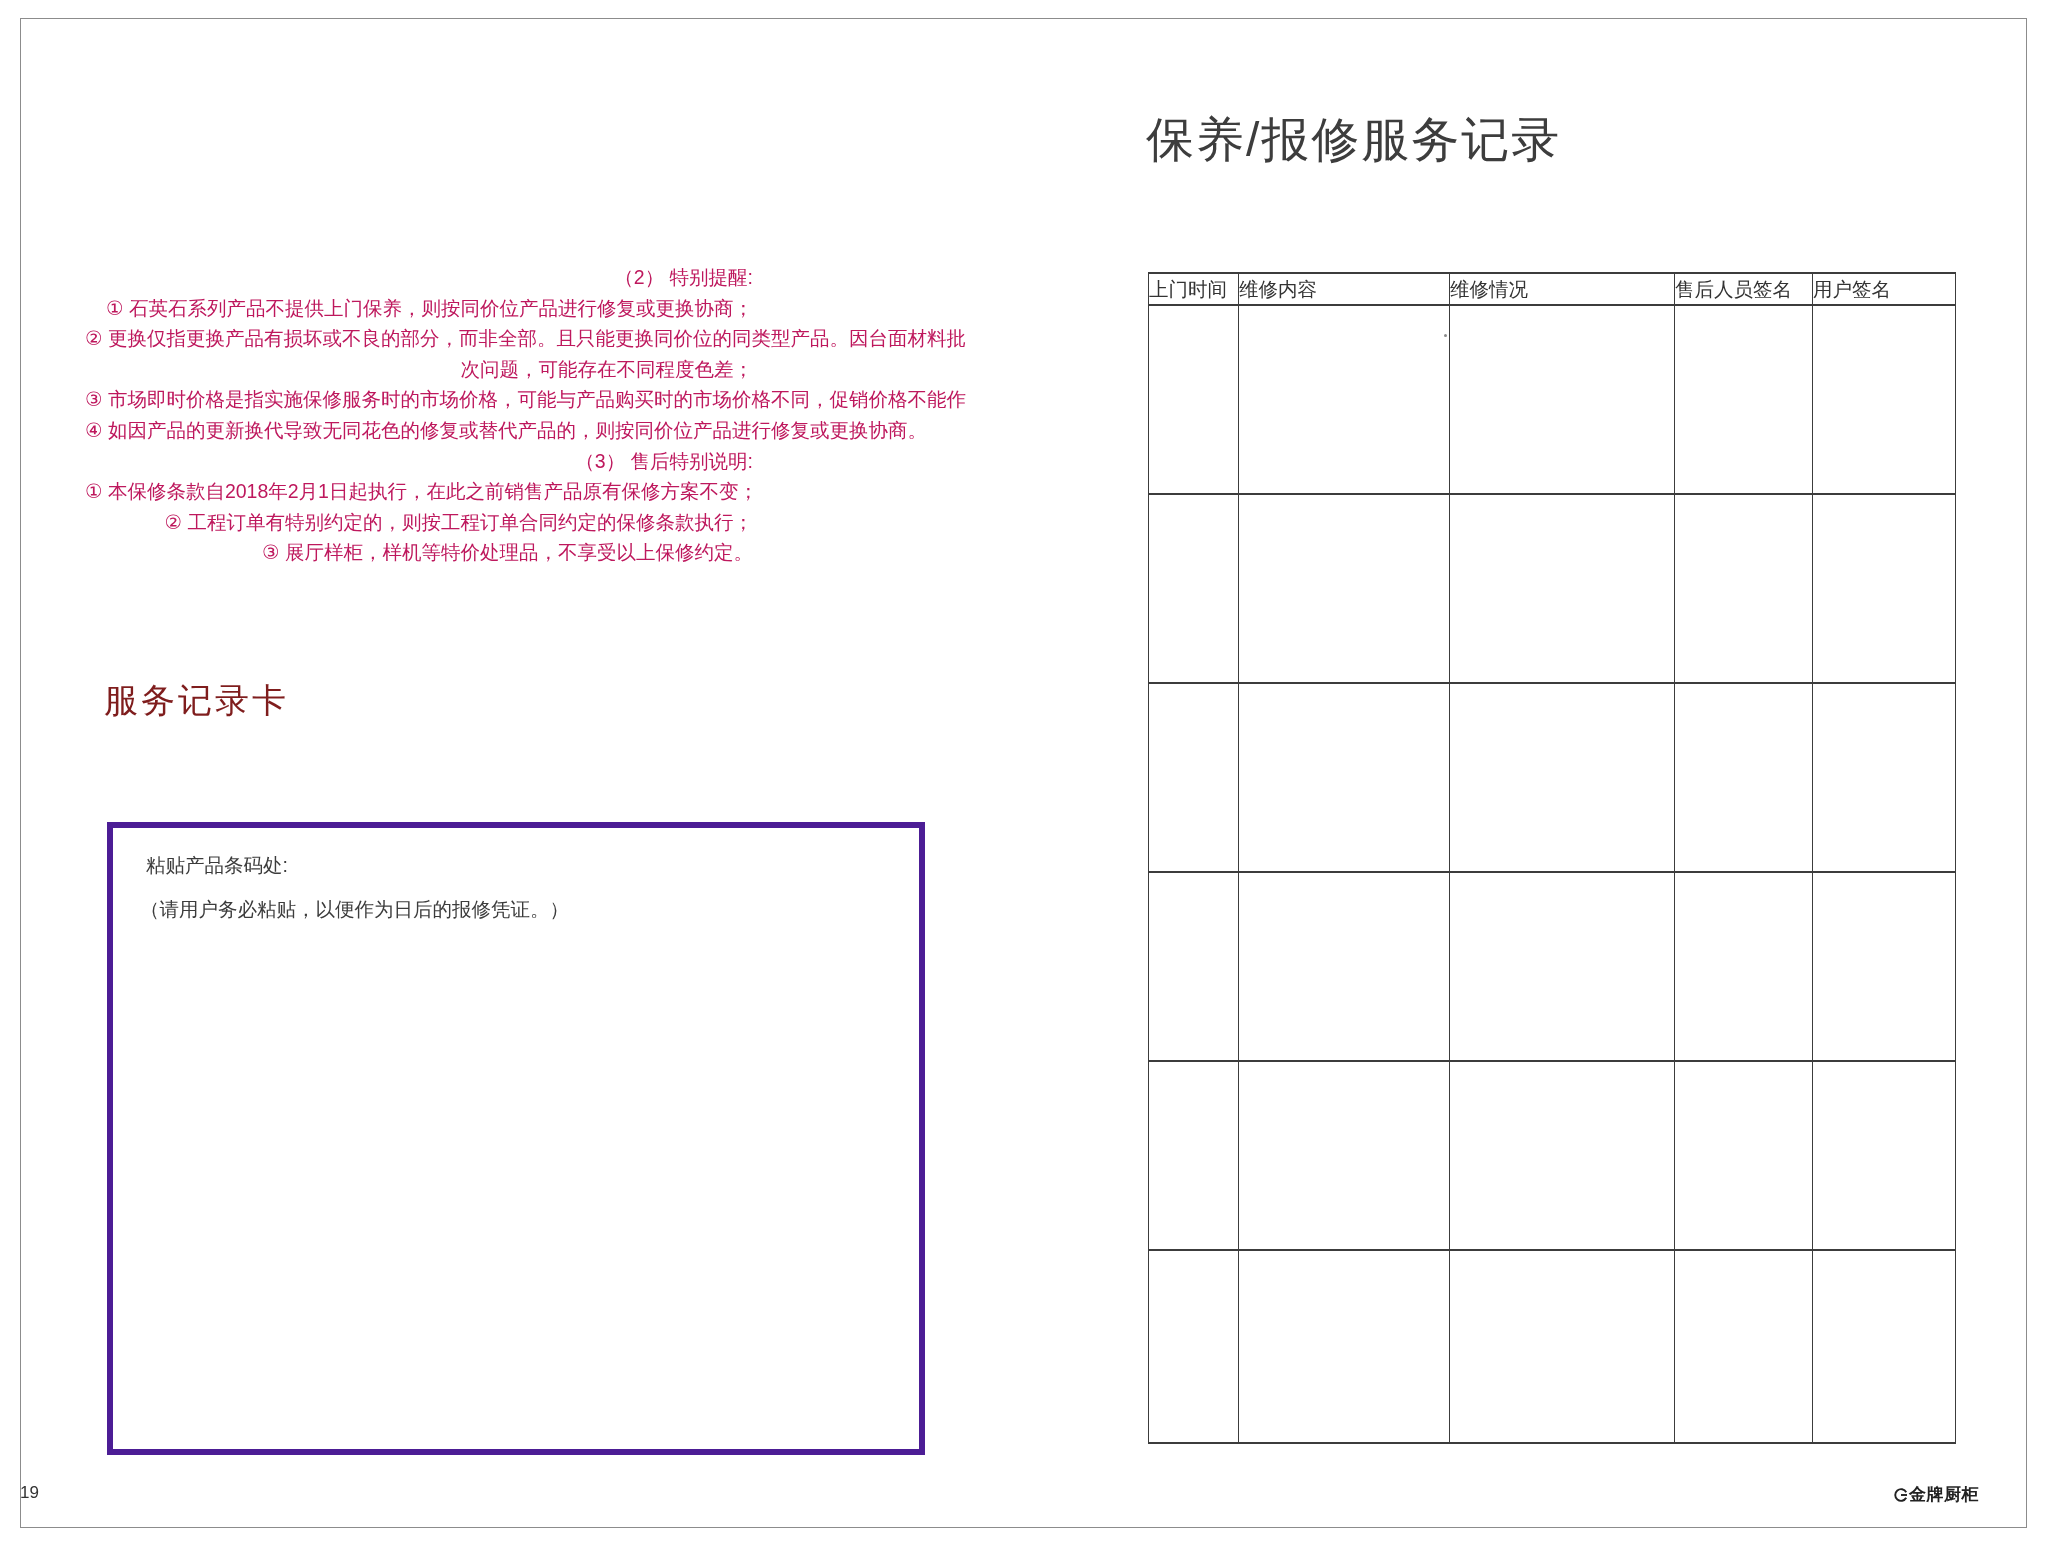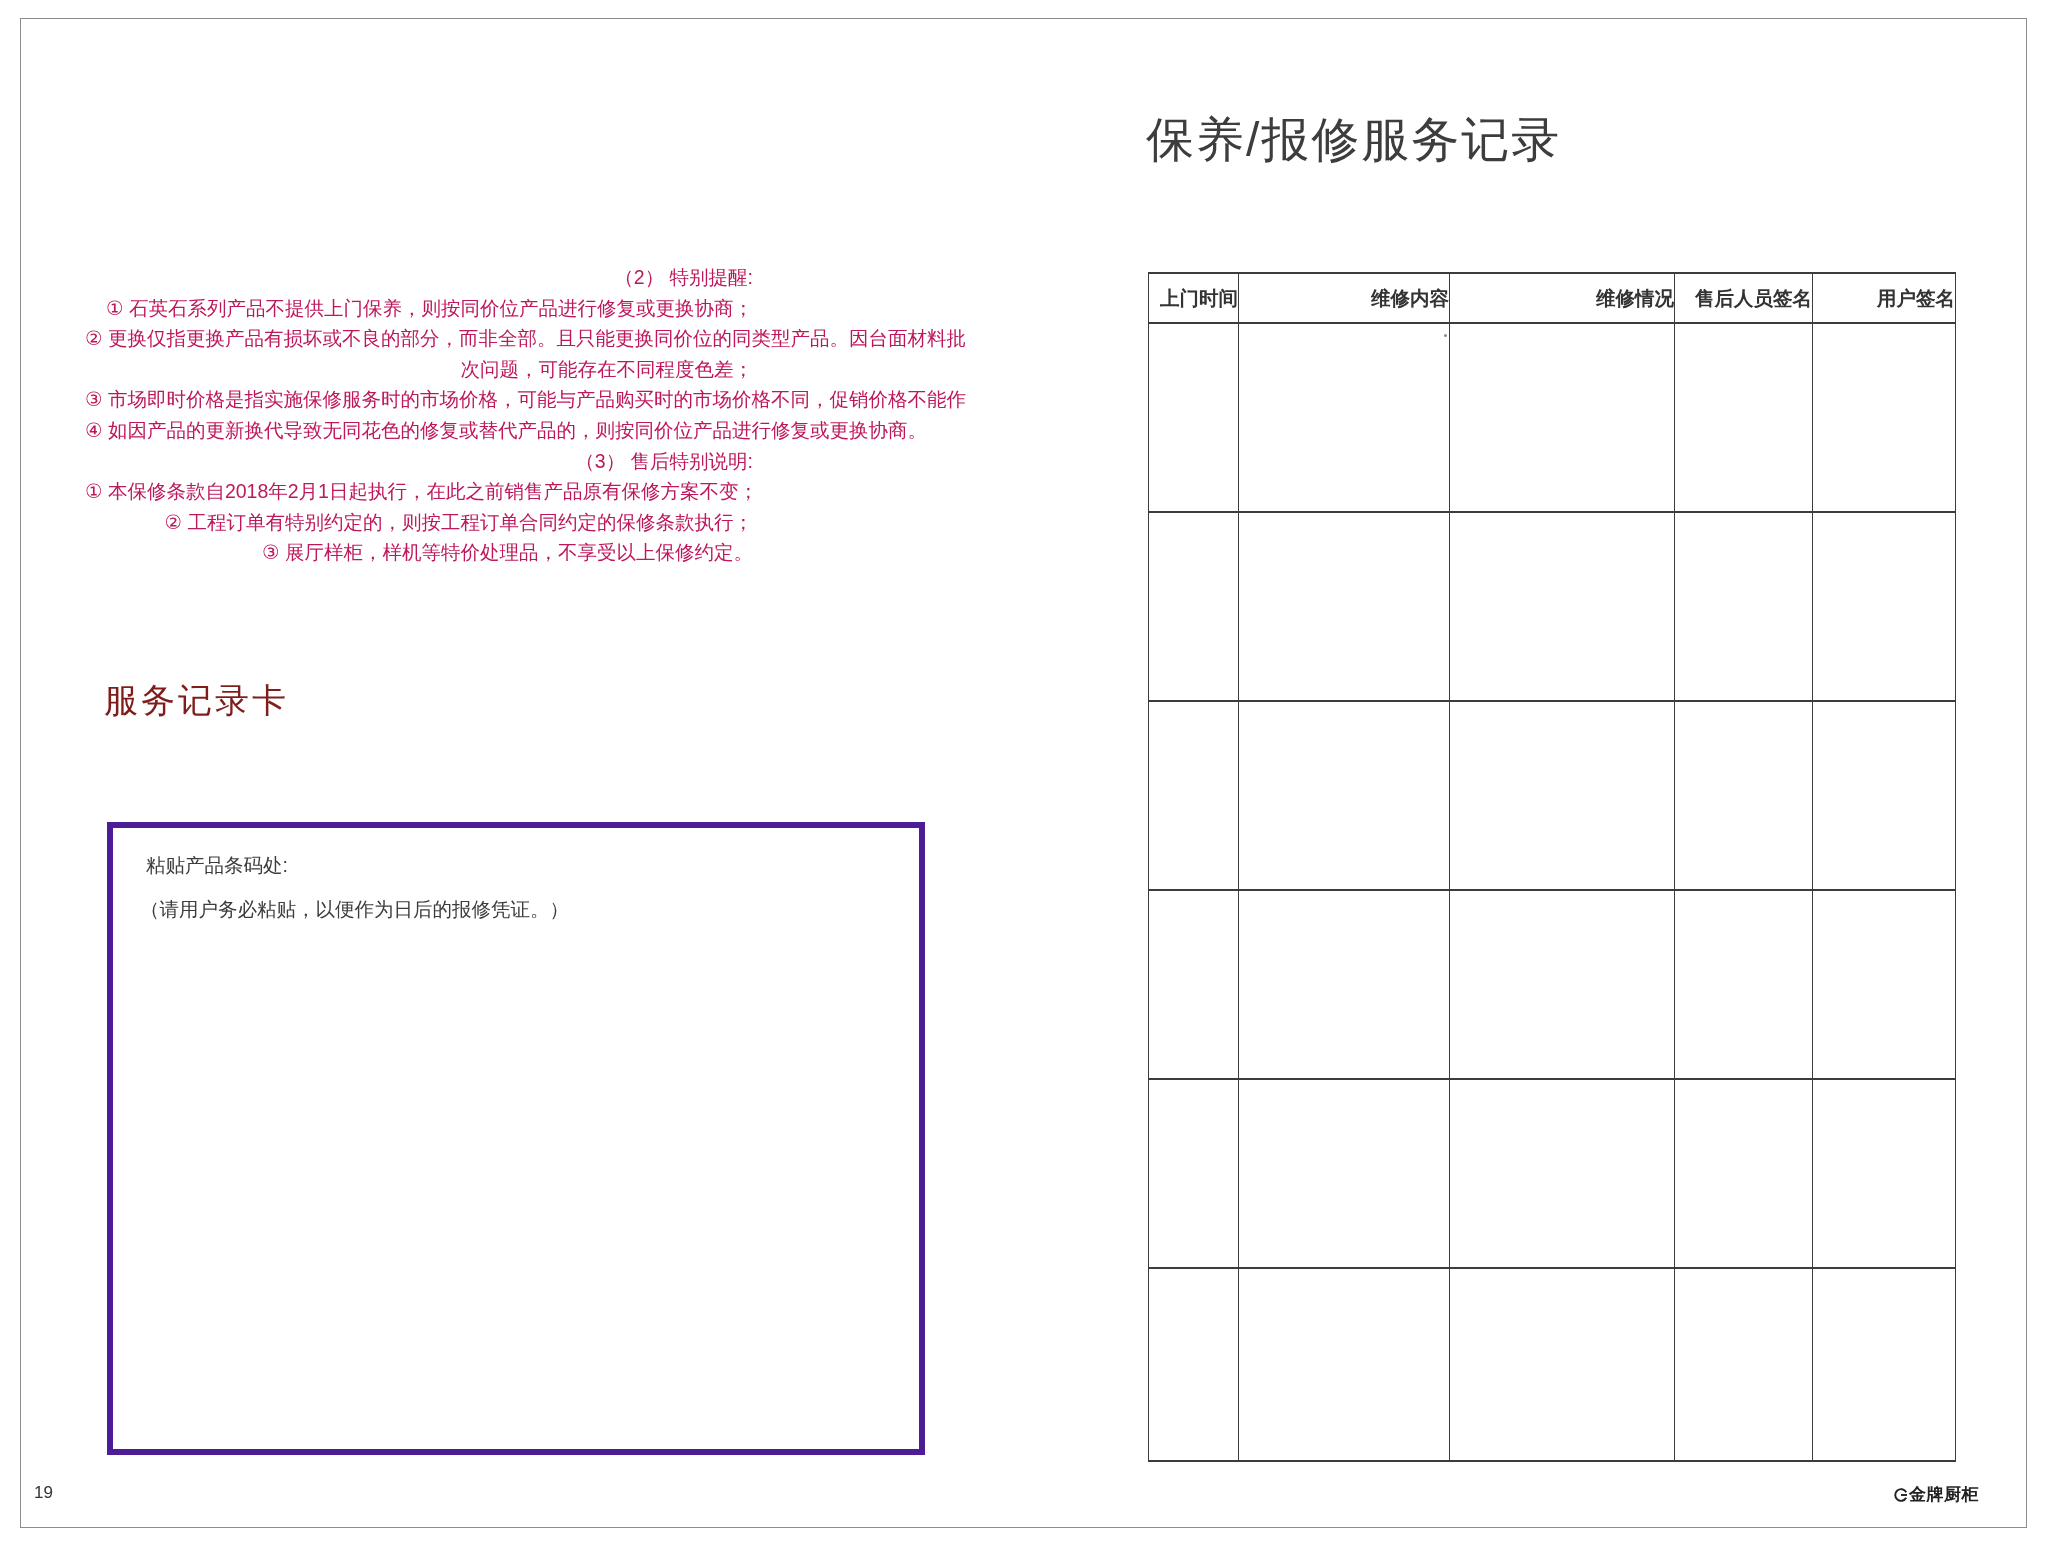--- a/index.html
+++ b/index.html
@@ -29,30 +29,30 @@
     letter-spacing:2px;color:#3d3d3d;}
 
   table.svc{position:absolute;left:1148px;top:272px;width:808px;
     border-collapse:collapse;table-layout:fixed;}
   table.svc col.c1{width:90px;} table.svc col.c2{width:211px;}
   table.svc col.c3{width:225px;} table.svc col.c4{width:138px;}
   table.svc col.c5{width:143px;}
   table.svc th,table.svc td{border-left:1px solid #3c3c3c;border-right:1px solid #3c3c3c;
     border-top:2px solid #3c3c3c;border-bottom:2px solid #3c3c3c;
     padding:0;box-sizing:border-box;}
-  table.svc th{height:50px;font-weight:bold;font-size:19.5px;color:#333;
-    text-align:right;vertical-align:middle;}
+  table.svc th{height:32px;font-weight:normal;font-size:19.5px;color:#333;
+    text-align:left;vertical-align:middle;}
   table.svc td{height:189px;}
   table.svc tr.last td{height:193px;}
 
   .artifact-dot{position:absolute;left:1444px;top:334px;width:3px;height:3px;
     background:#8a8a8a;border-radius:50%;}
 
   
-  .page-number{position:absolute;left:34px;top:1483px;font-size:17px;color:#333;}
+  .page-number{position:absolute;left:20px;top:1483px;font-size:17px;color:#333;}
   .brand{position:absolute;left:1893px;top:1483px;display:flex;align-items:center;
     font-size:17px;color:#222;font-weight:bold;letter-spacing:0.5px;}
   .brand svg{display:block;}
 </style>
 </head>
 <body>
 
 <div class="page">
   <div class="page-border"></div>
 

